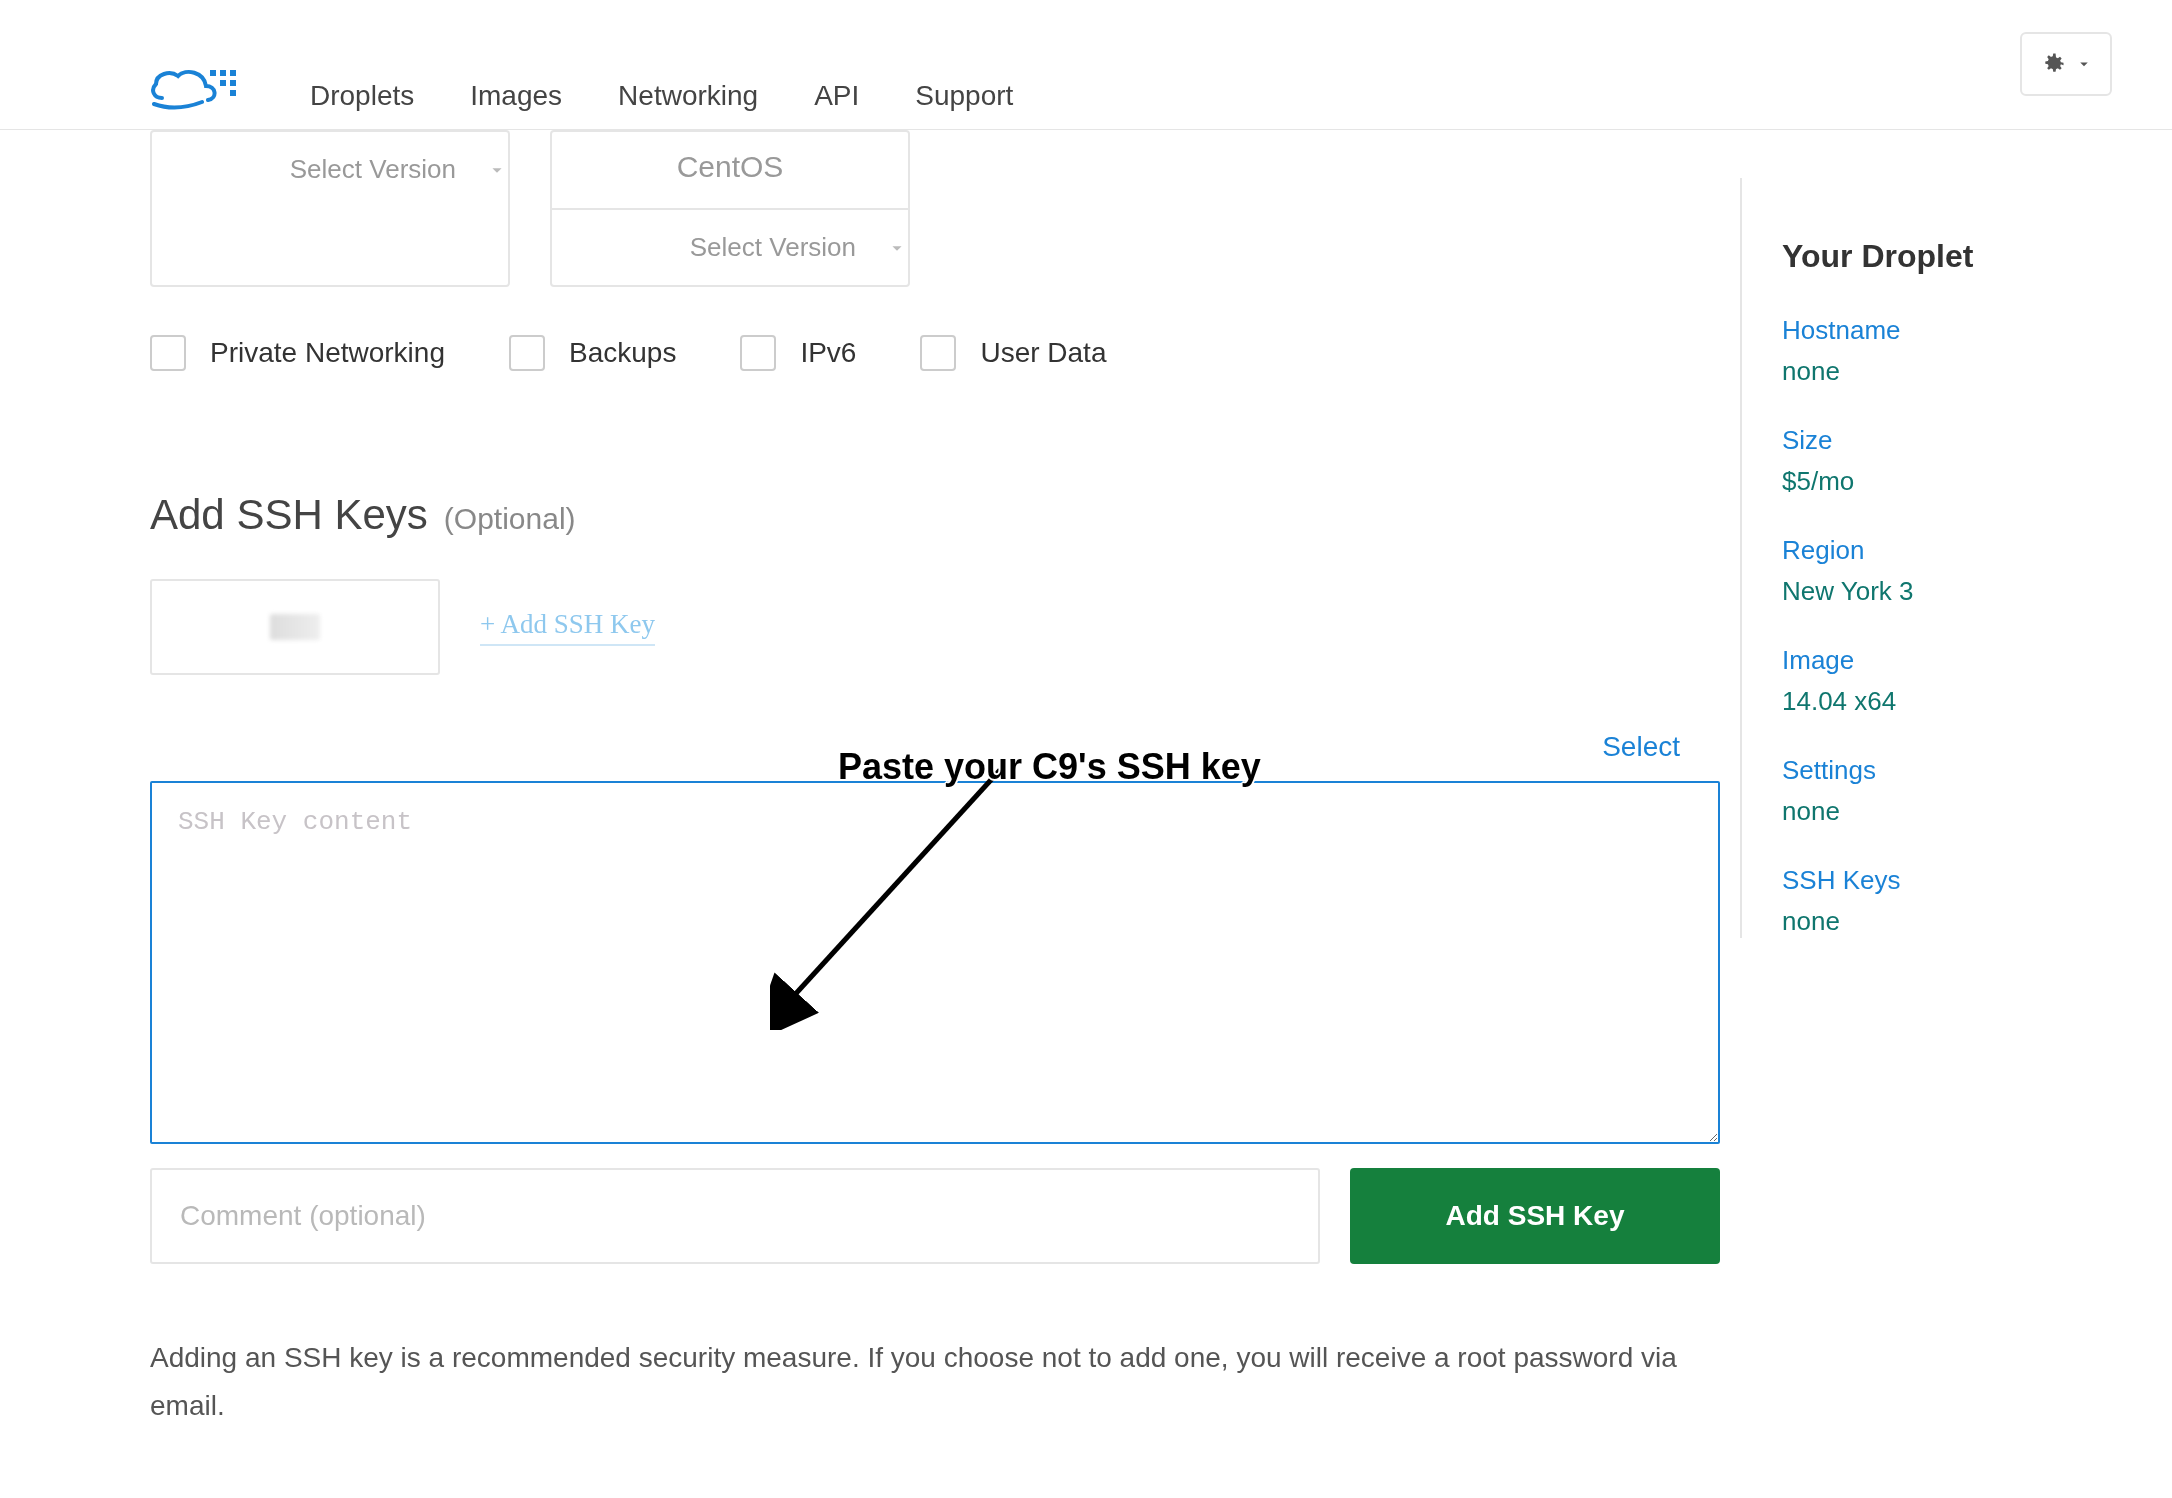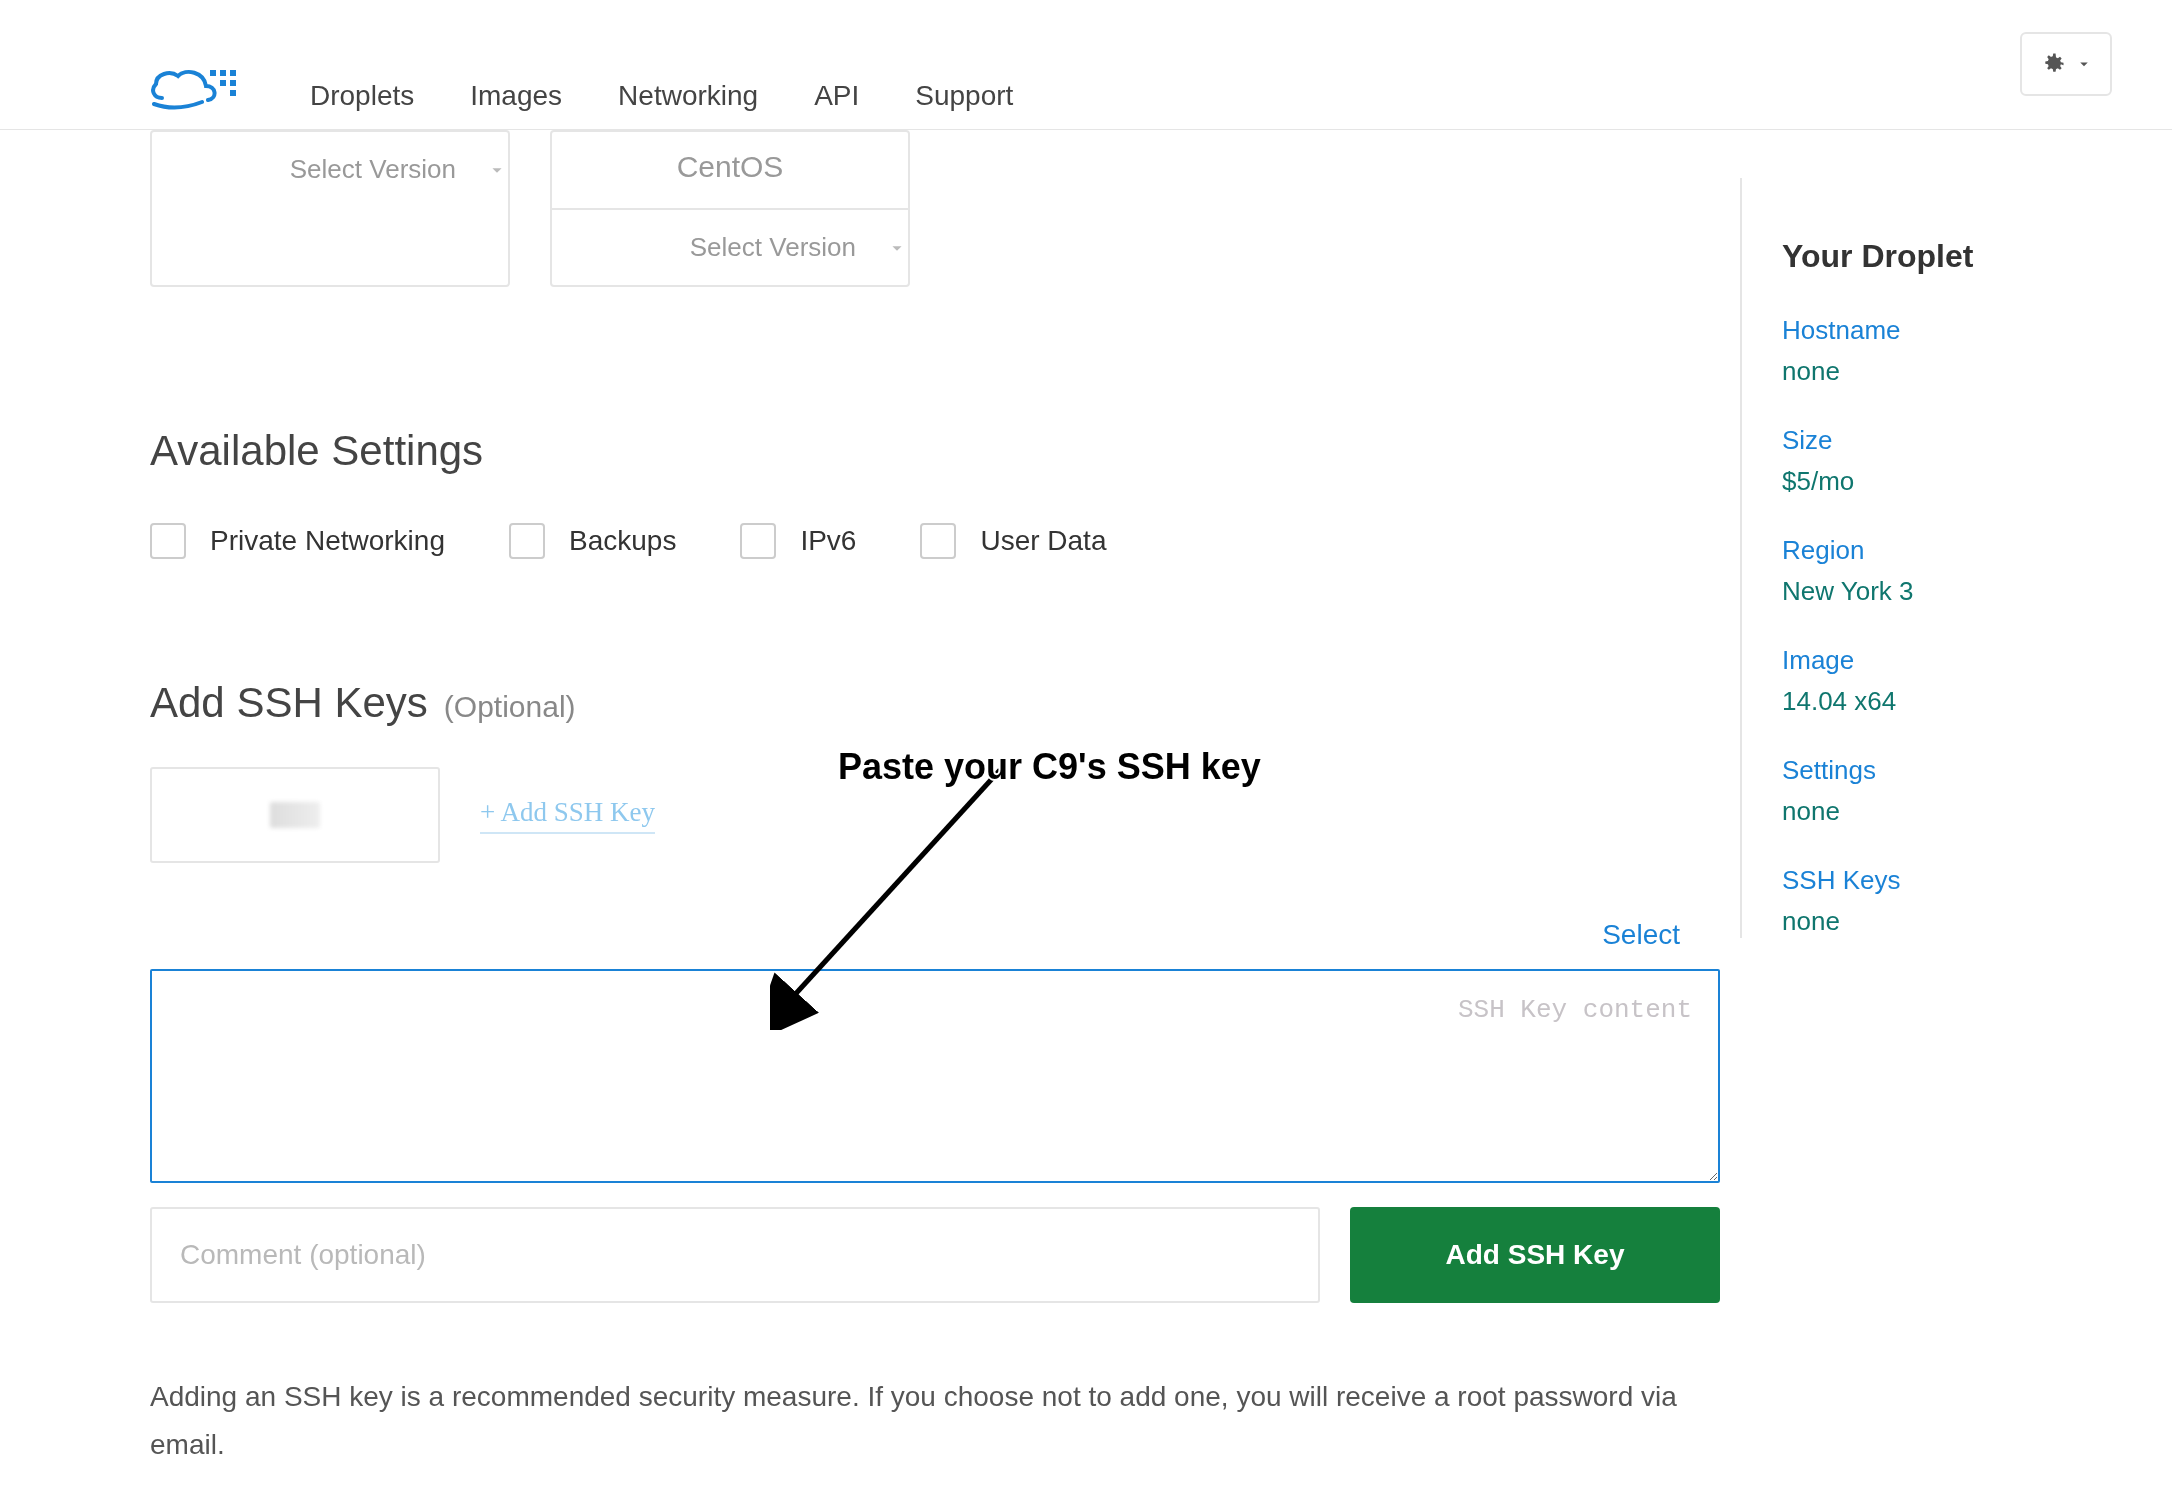--- a/index.html
+++ b/index.html
@@ -151,30 +151,29 @@
   }
 
   .close-row {
     display: flex; justify-content: flex-end;
     margin-top: 56px;
   }
   .close-link { color: #1a82d6; font-size: 28px; cursor: pointer; }
 
   .ssh-textarea {
     width: 1570px;
-    height: 214px;
+    height: 363px;
     border: 2px solid #1a82d6;
     border-radius: 2px;
     margin-top: 18px;
     padding: 24px 26px;
     font-family: "Courier New", monospace;
     font-size: 26px;
     color: #333;
     resize: vertical;
-    text-align: right;
   }
   .ssh-textarea::placeholder { color: #c7c3c7; }
 
   .below-row {
     display: flex;
     gap: 30px;
     margin-top: 20px;
   }
   .comment-input {
     flex: 0 0 1170px;
@@ -285,21 +284,20 @@
         <div class="os-select">
           <span>Select Version</span>
           <svg class="chev" width="22" height="22" viewBox="0 0 24 24">
               <path fill="currentColor" d="M7 10l5 5 5-5z"></path>
             </svg>
         </div>
       </div>
     </div>
 
     
-    <h2 class="section-h">Available Settings</h2>
     <div class="opt-row">
       <label class="opt">
         <span class="cb"></span>
         <span>Private Networking</span>
       </label>
       <label class="opt">
         <span class="cb"></span>
         <span>Backups</span>
       </label>
       <label class="opt">

